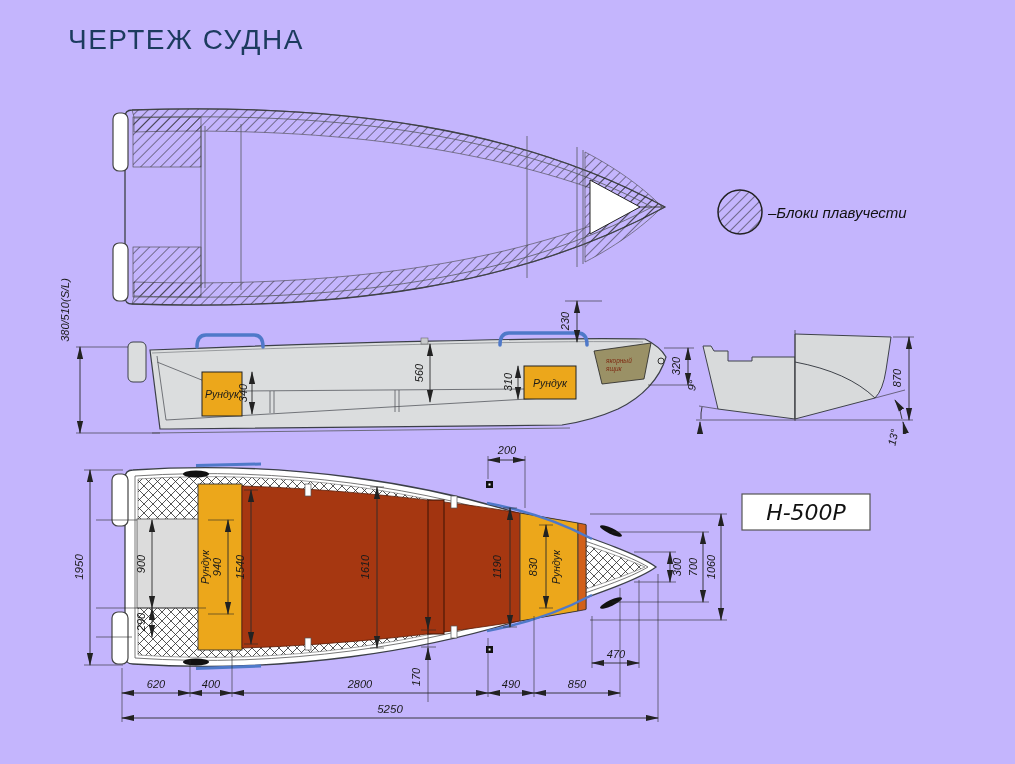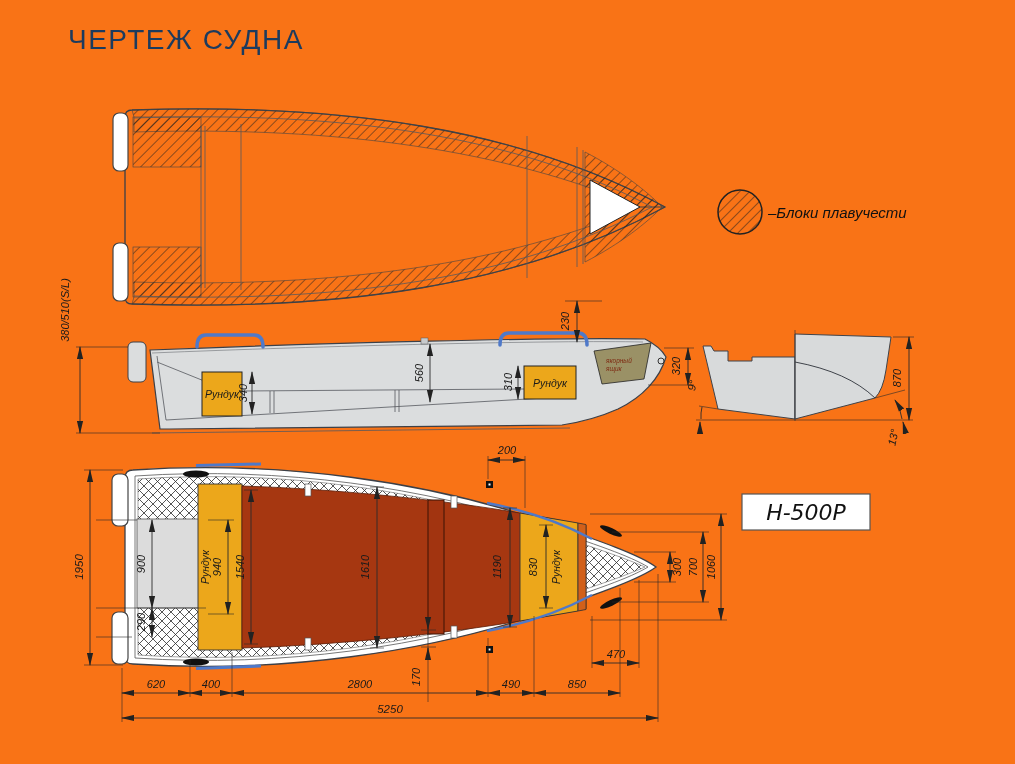--- a/index.html
+++ b/index.html
@@ -1,16 +1,16 @@
 <!DOCTYPE html>
 <html><head>
 <meta charset="utf-8">
 <style>
   html,body{margin:0;padding:0;background:#ffffff;}
-  #stage{position:relative;width:1015px;height:764px;background:#f97316;overflow:hidden;
+  #stage{position:relative;width:1015px;height:764px;background:#c4b5fd;overflow:hidden;
          font-family:"Liberation Sans",sans-serif;}
   #page-title{position:absolute;left:68px;top:24px;font-size:28px;font-weight:500;
               letter-spacing:1.5px;color:#1c3b5e;font-family:"Liberation Sans",sans-serif;}
   svg{position:absolute;left:0;top:0;}
   .dim{font-family:"Liberation Sans",sans-serif;font-style:italic;font-size:11px;fill:#1a1a1a;text-anchor:middle;}
   .dim-lg{font-size:11.5px;}
   .lockertxt{font-family:"Liberation Sans",sans-serif;font-style:italic;font-size:10.5px;fill:#1a1a1a;text-anchor:middle;}
   .tiny{font-family:"Liberation Sans",sans-serif;font-style:italic;font-size:6.5px;fill:#7e2a12;}
   .legendtxt{font-family:"Liberation Sans",sans-serif;font-style:italic;font-size:15px;fill:#111;}
   .modeltxt{font-family:"DejaVu Sans",sans-serif;font-style:italic;font-size:22px;fill:#111;text-anchor:middle;}

